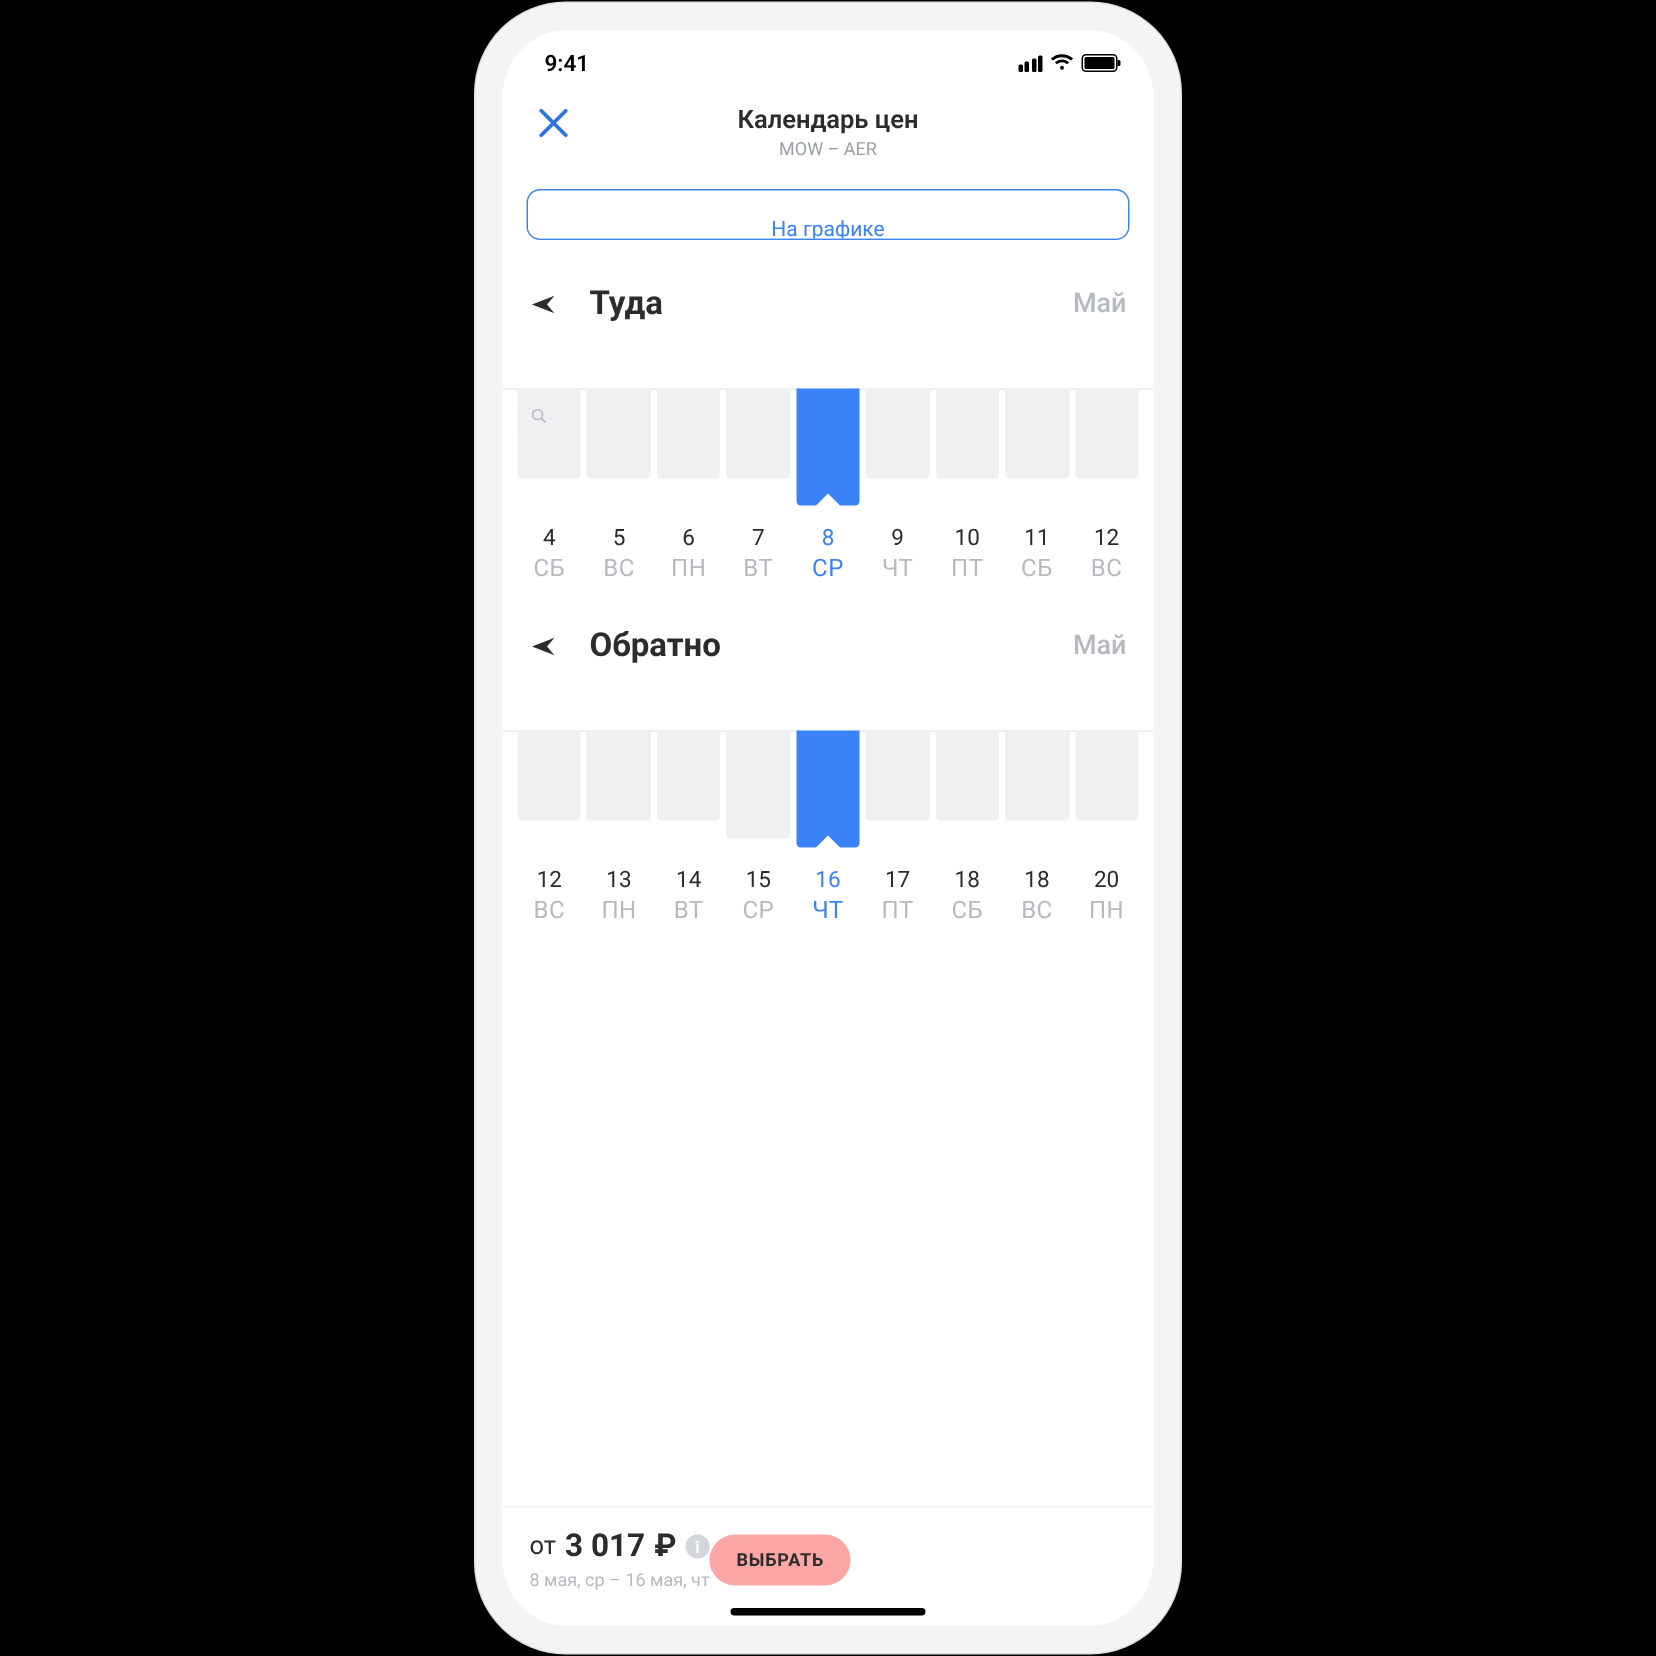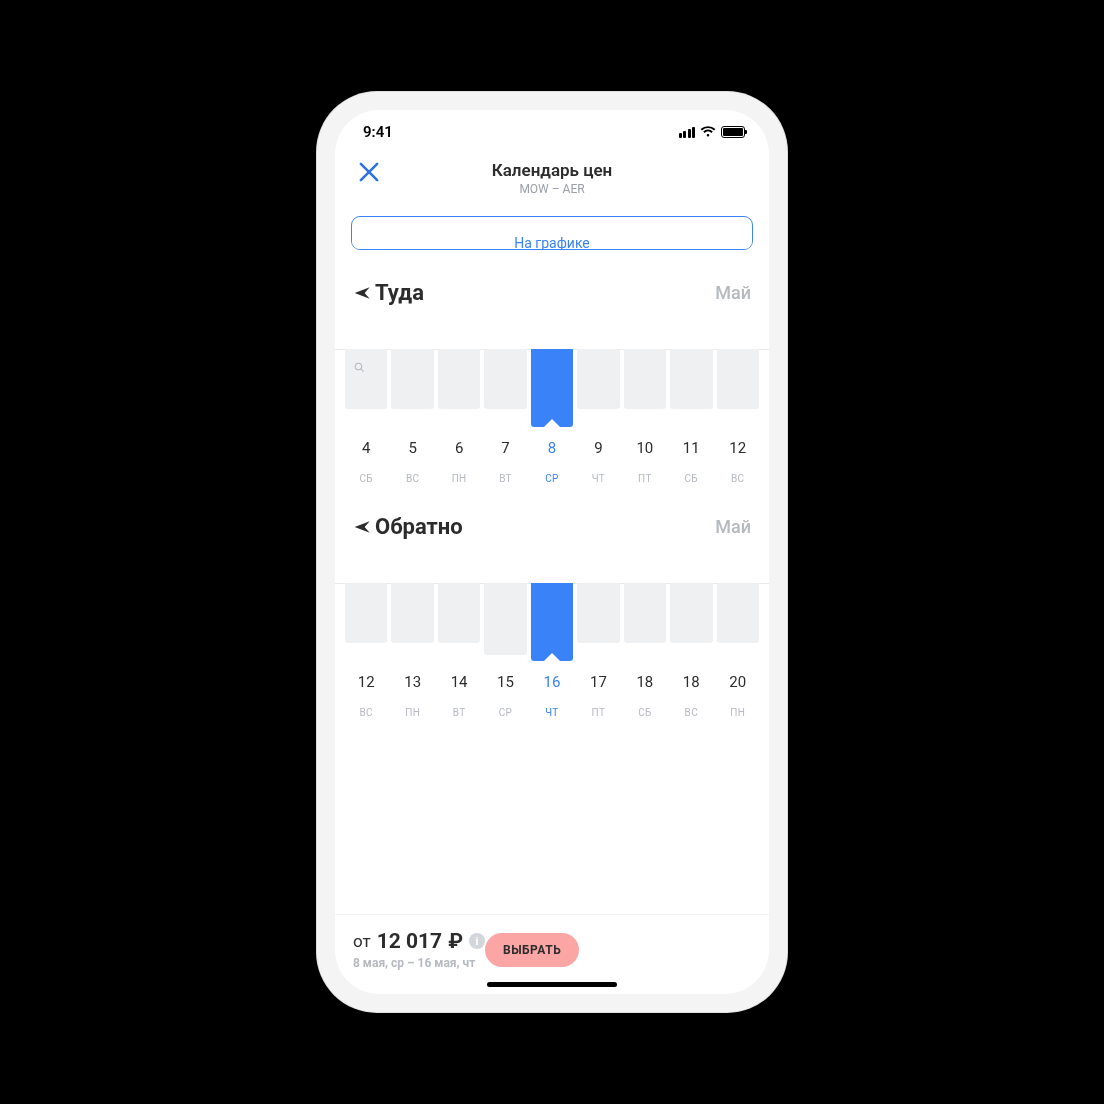--- a/index.html
+++ b/index.html
@@ -7,21 +7,21 @@
     background: #000;
     width: 1104px;
     height: 1104px;
     display: flex;
     align-items: center;
     justify-content: center;
     font-family: -apple-system, BlinkMacSystemFont, "Segoe UI", Roboto, Helvetica, Arial, sans-serif;
   }
   .phone {
     width: 470px;
-    height: 920px;
+    height: 1100px;
     background: #f4f4f4;
     border-radius: 60px;
     padding: 18px;
     box-shadow: 0 0 0 1px #e0e0e0;
   }
   .screen {
     width: 100%;
     height: 100%;
     background: #fff;
     border-radius: 44px;
@@ -89,21 +89,21 @@
 
   .section {
     margin-top: 30px;
   }
   .section-head {
     display: flex;
     align-items: center;
     justify-content: space-between;
     padding: 0 18px;
   }
-  .section-left { display: flex; align-items: center; gap: 2px; }
+  .section-left { display: flex; align-items: center; gap: 20px; }
   .plane { width: 20px; height: 20px; }
   .section-title { font-size: 22px; font-weight: 700; color: #2c2c2c; }
   .section-month { font-size: 18px; color: #b5b9c0; font-weight: 500; }
 
   .chart-wrap { margin-top: 44px; position: relative; }
   .chart-axis { position: absolute; left: 0; right: 0; top: 0; height: 1px; background: #e9eaec; }
   .chart { display: flex; gap: 4px; padding: 0 10px; height: 82px; position: relative;}
   .bar-col { flex: 1; display: flex; justify-content: center; align-items: flex-start; position: relative; cursor: pointer; }
   .bar { width: 100%; background: #eef0f2; border-radius: 0 0 3px 3px; }
   .bar.sel { background: #3a82f7; }
@@ -135,36 +135,36 @@
     display: flex;
     align-items: center;
     justify-content: center;
     z-index: 2;
   }
 
   .days { display: flex; gap: 4px; padding: 8px 10px 0; }
   .day-col { flex: 1; text-align: center; }
   .day-num { font-size: 15px; color: #2c2c2c; }
   .day-num.sel { color: #3a82f7; }
-  .day-dow { font-size: 10px; color: #b5b9c0; margin-top: 16px; letter-spacing: 0.3px; }
+  .day-dow { font-size: 16px; color: #b5b9c0; margin-top: 2px; letter-spacing: 0.3px; }
   .day-dow.sel { color: #3a82f7; }
 
   .footer {
     margin-top: auto;
     padding: 14px 18px 24px;
     display: flex;
     align-items: center;
     border-top: 1px solid #f0f1f3;
   }
   .price-line { display: flex; align-items: center; gap: 6px; }
   .price-from { font-size: 17px; font-weight: 400; color: #2c2c2c; }
   .price-val { font-size: 21px; font-weight: 700; color: #2c2c2c; }
   .ruble { font-size: 21px; font-weight: 700; color: #2c2c2c; }
   .info-i { width: 16px; height: 16px; border-radius: 50%; background: #d3d6db; color: #fff; font-size: 11px; font-weight: 700; display: flex; align-items: center; justify-content: center; }
-  .price-sub { font-size: 12px; color: #b5b9c0; margin-top: 3px; font-weight: bold; }
+  .price-sub { font-size: 12px; color: #b5b9c0; margin-top: 3px; }
   .select-btn {
     background: #fca5a5;
     color: #2c2c2c;
     font-size: 12px;
     font-weight: 700;
     letter-spacing: 0.5px;
     padding: 10px 18px;
     border-radius: 20px;
     cursor: pointer;
   }
@@ -385,21 +385,21 @@
             <div class="day-num">20</div>
             <div class="day-dow">ПН</div>
           </div>
         </div>
     </div>
 
     <div class="footer">
       <div>
         <div class="price-line">
           <span class="price-from">от</span>
-          <span class="price-val">12 017</span>
+          <span class="price-val">3 017</span>
           <span class="ruble">₽</span>
           <span class="info-i">i</span>
         </div>
         <div class="price-sub">8 мая, ср – 16 мая, чт</div>
       </div>
       <div class="select-btn">ВЫБРАТЬ</div>
     </div>
 
     <div class="home-indicator"></div>
   </div>

